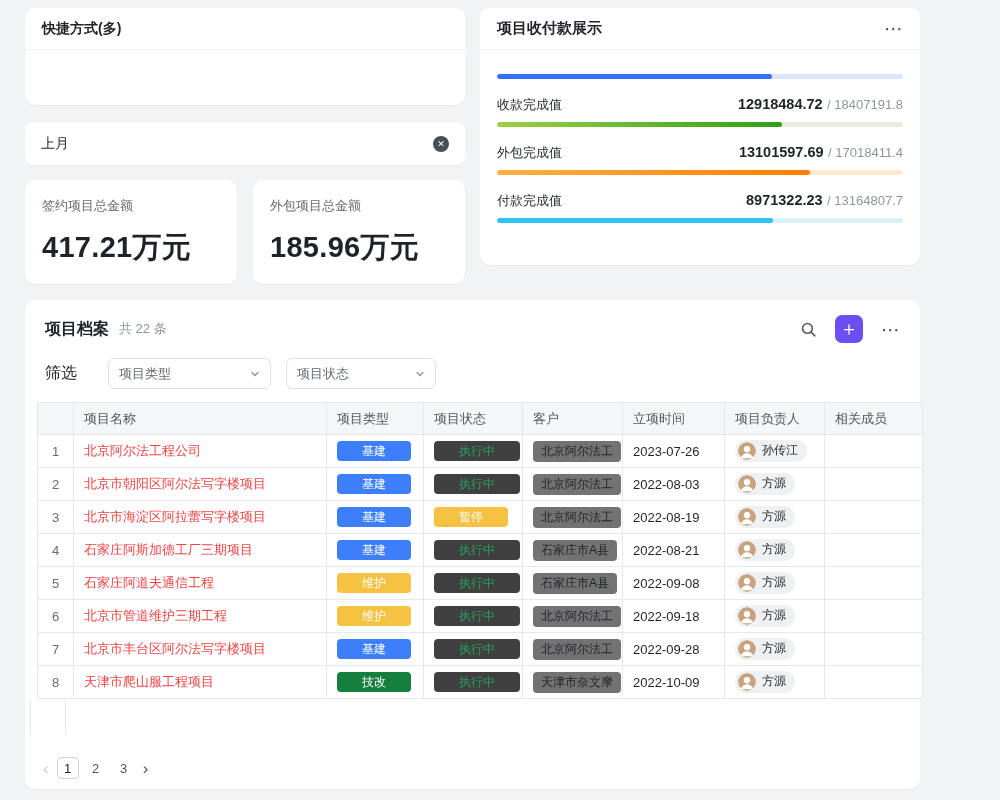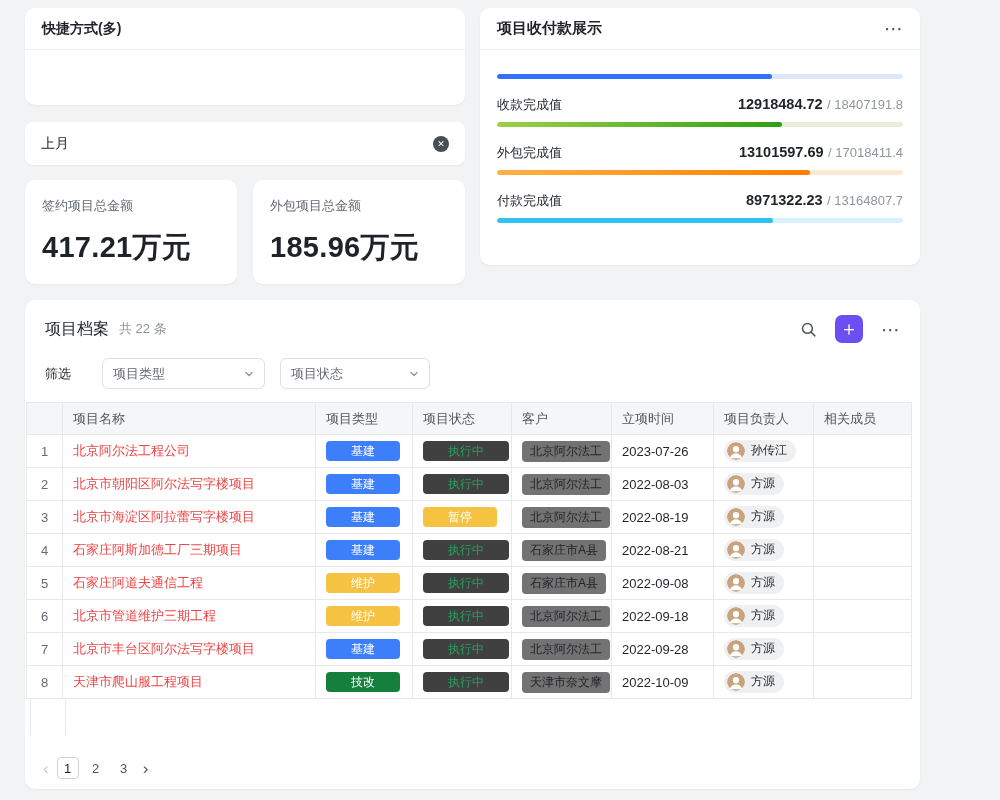--- a/index.html
+++ b/index.html
@@ -38,34 +38,34 @@
   .m-label{font-size:13px}
   .m-nums{white-space:nowrap}
   .m-value{font-size:14.5px;font-weight:700}
   .m-total{font-size:13px;color:#8f959e}
   .m-track{height:5px;border-radius:3px;margin-top:8px;overflow:hidden;background:#eee}
   .m-fill{height:100%;border-radius:3px}
 
   
   .table-card{left:25px;top:300px;width:895px;height:489px}
   .tc-head{display:flex;align-items:center;padding:15px 20px 9px}
-  .tc-title{font-size:16px;font-weight:400}
+  .tc-title{font-size:16px;font-weight:700}
   .tc-count{font-size:13px;color:#8f959e;margin-left:10px}
   .tc-actions{margin-left:auto;display:flex;align-items:center;gap:18px}
   .icon-btn{display:flex;align-items:center;justify-content:center;cursor:pointer}
   .add-btn{width:28px;height:28px;border-radius:7px;background:#6b4ff2;color:#fff;font-size:19px;font-weight:400;
     display:flex;align-items:center;justify-content:center;cursor:pointer}
   .filters{display:flex;align-items:center;padding:6px 20px 13px;gap:15px}
-  .filter-label{font-size:13px}
+  .filter-label{font-size:16px}
   .dropdown{display:flex;align-items:center;justify-content:space-between;height:31px;border:1px solid #dee0e3;
     border-radius:6px;padding:0 10px;font-size:13px;color:#646a73;cursor:pointer;background:#fff}
   .dropdown.d1{width:163px;margin-left:16px}
   .dropdown.d2{width:150px}
 
-  table{border-collapse:collapse;table-layout:fixed;margin-left:1px;width:885px;font-size:13px;background:#fff}
+  table{border-collapse:collapse;table-layout:fixed;margin-left:12px;width:885px;font-size:13px;background:#fff}
   th,td{border:1px solid #e7e8ea;height:33px;padding:0 10px;text-align:left;overflow:hidden;white-space:nowrap}
   th{background:#f5f6f7;color:#51565d;font-weight:500;height:32px}
   th.num,td.num{text-align:center;color:#646a73;padding:0}
   td.name-cell{color:#ef4444}
   .tag{display:inline-block;padding:2px 25px;border-radius:4px;font-size:12px;color:#fff;line-height:16px}
   .tag-blue{background:#3d7ffb}
   .tag-yellow{background:#f5c242}
   .tag-green{background:#15803d}
   .tag-pause{background:#f5c242}
   .tag-exec{background:#404040;color:#27a05c}

